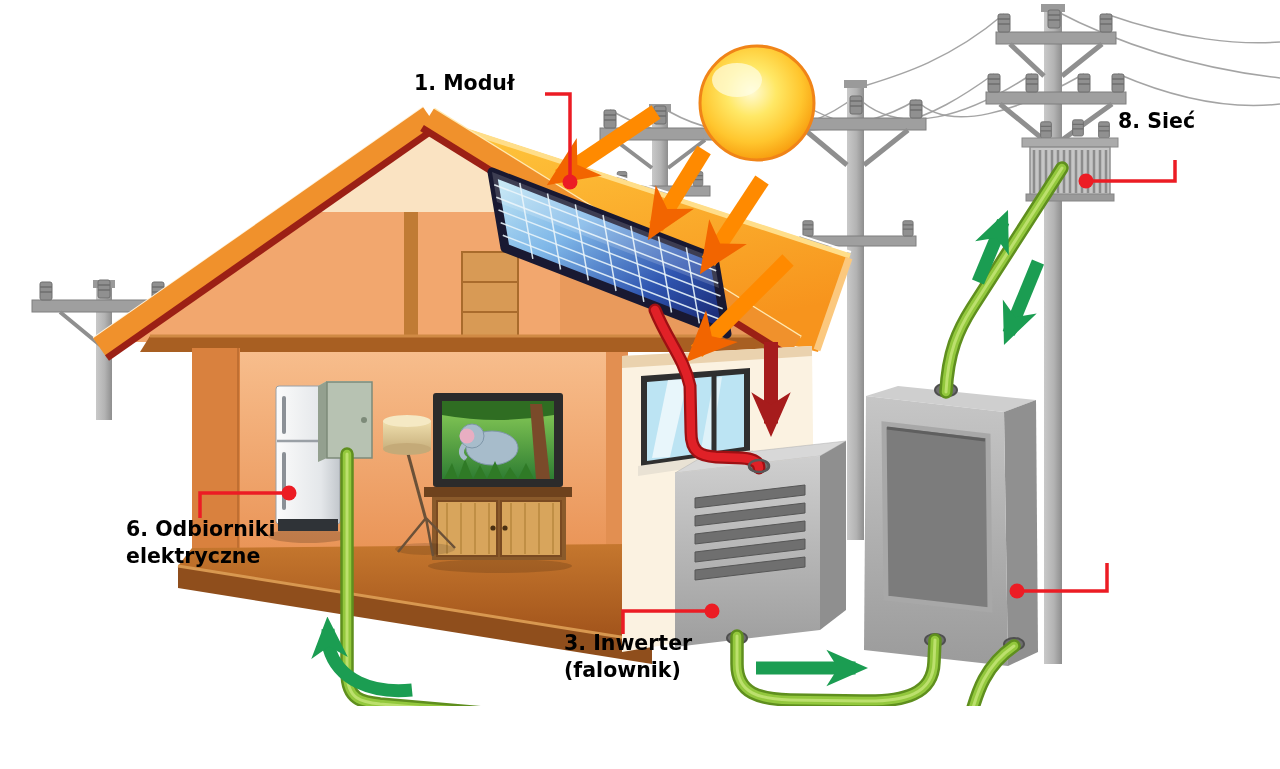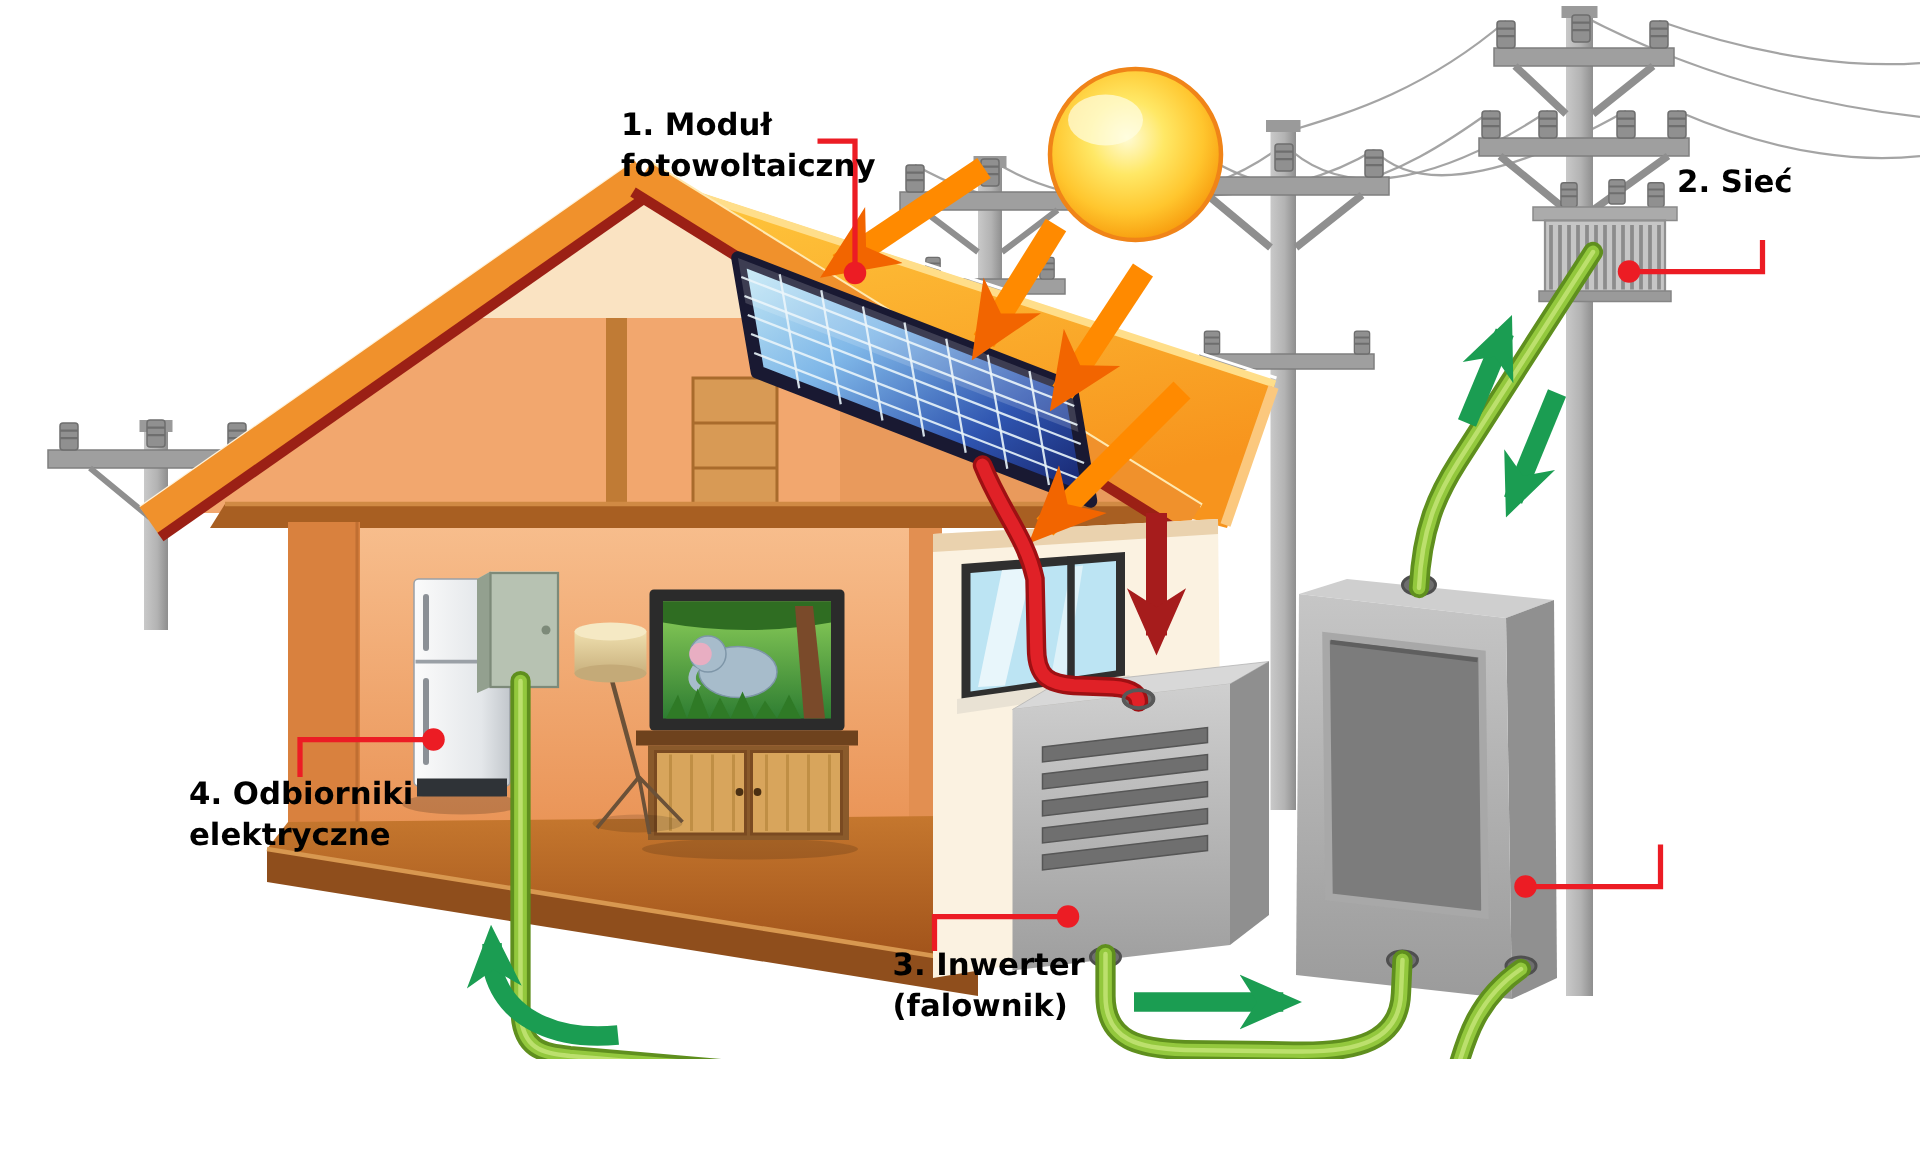--- a/index.html
+++ b/index.html
@@ -355,26 +355,25 @@
     <circle class="lbl-dot" cx="712" cy="611" r="7.5"></circle>
     <path class="lbl-line" d="M289,493 L200,493 L200,518"></path>
     <circle class="lbl-dot" cx="289" cy="493" r="7.5"></circle>
     <path class="lbl-line" d="M1086,181 L1175,181 L1175,160"></path>
     <circle class="lbl-dot" cx="1086" cy="181" r="7.5"></circle>
   </g>
 </svg>
 
 <div class="label" style="left:414px;top:70px">
   <span>1. Moduł</span>
-  <span>fotowoltaiczny</span>
-</div>
-<div class="label" style="left:595px;top:630px">
+</div>
+<div class="label" style="left:564px;top:630px">
   <span>3. Inwerter</span>
   <span>(falownik)</span>
 </div>
 <div class="label" style="left:126px;top:516px">
-  <span>4. Odbiorniki</span>
+  <span>6. Odbiorniki</span>
   <span>elektryczne</span>
 </div>
 <div class="label" style="left:1118px;top:108px">
-  <span>2. Sieć</span>
+  <span>8. Sieć</span>
 </div>
 </div>
 
 </body></html>

